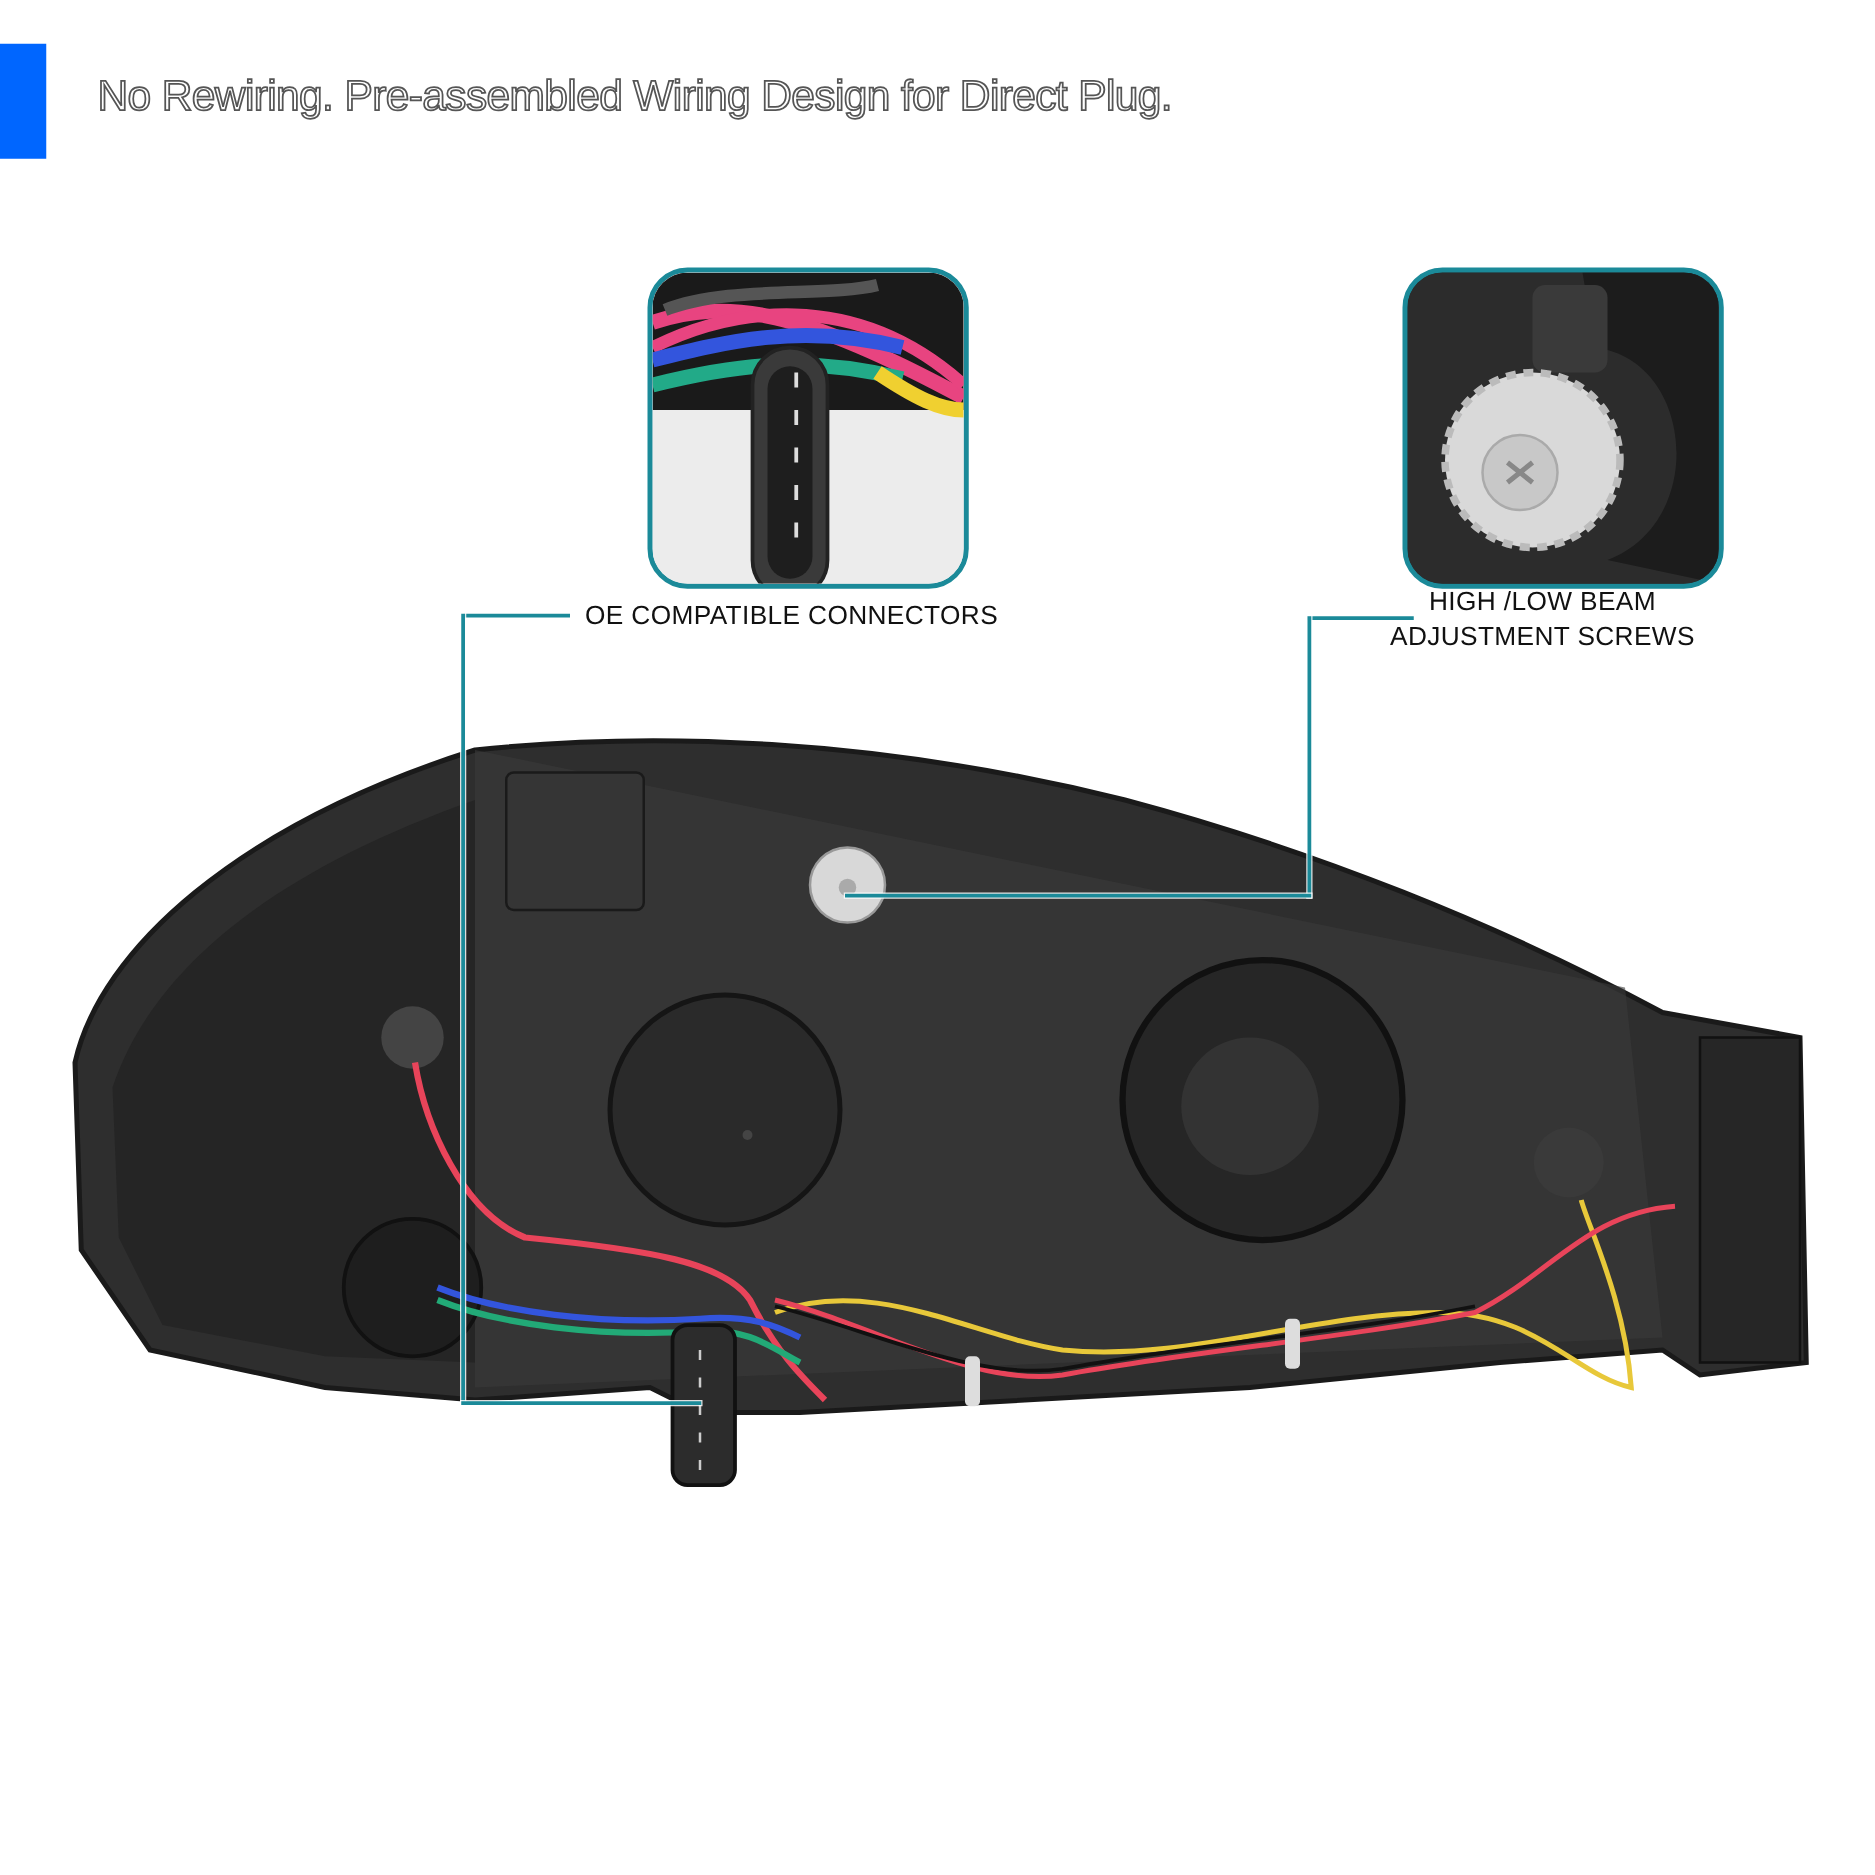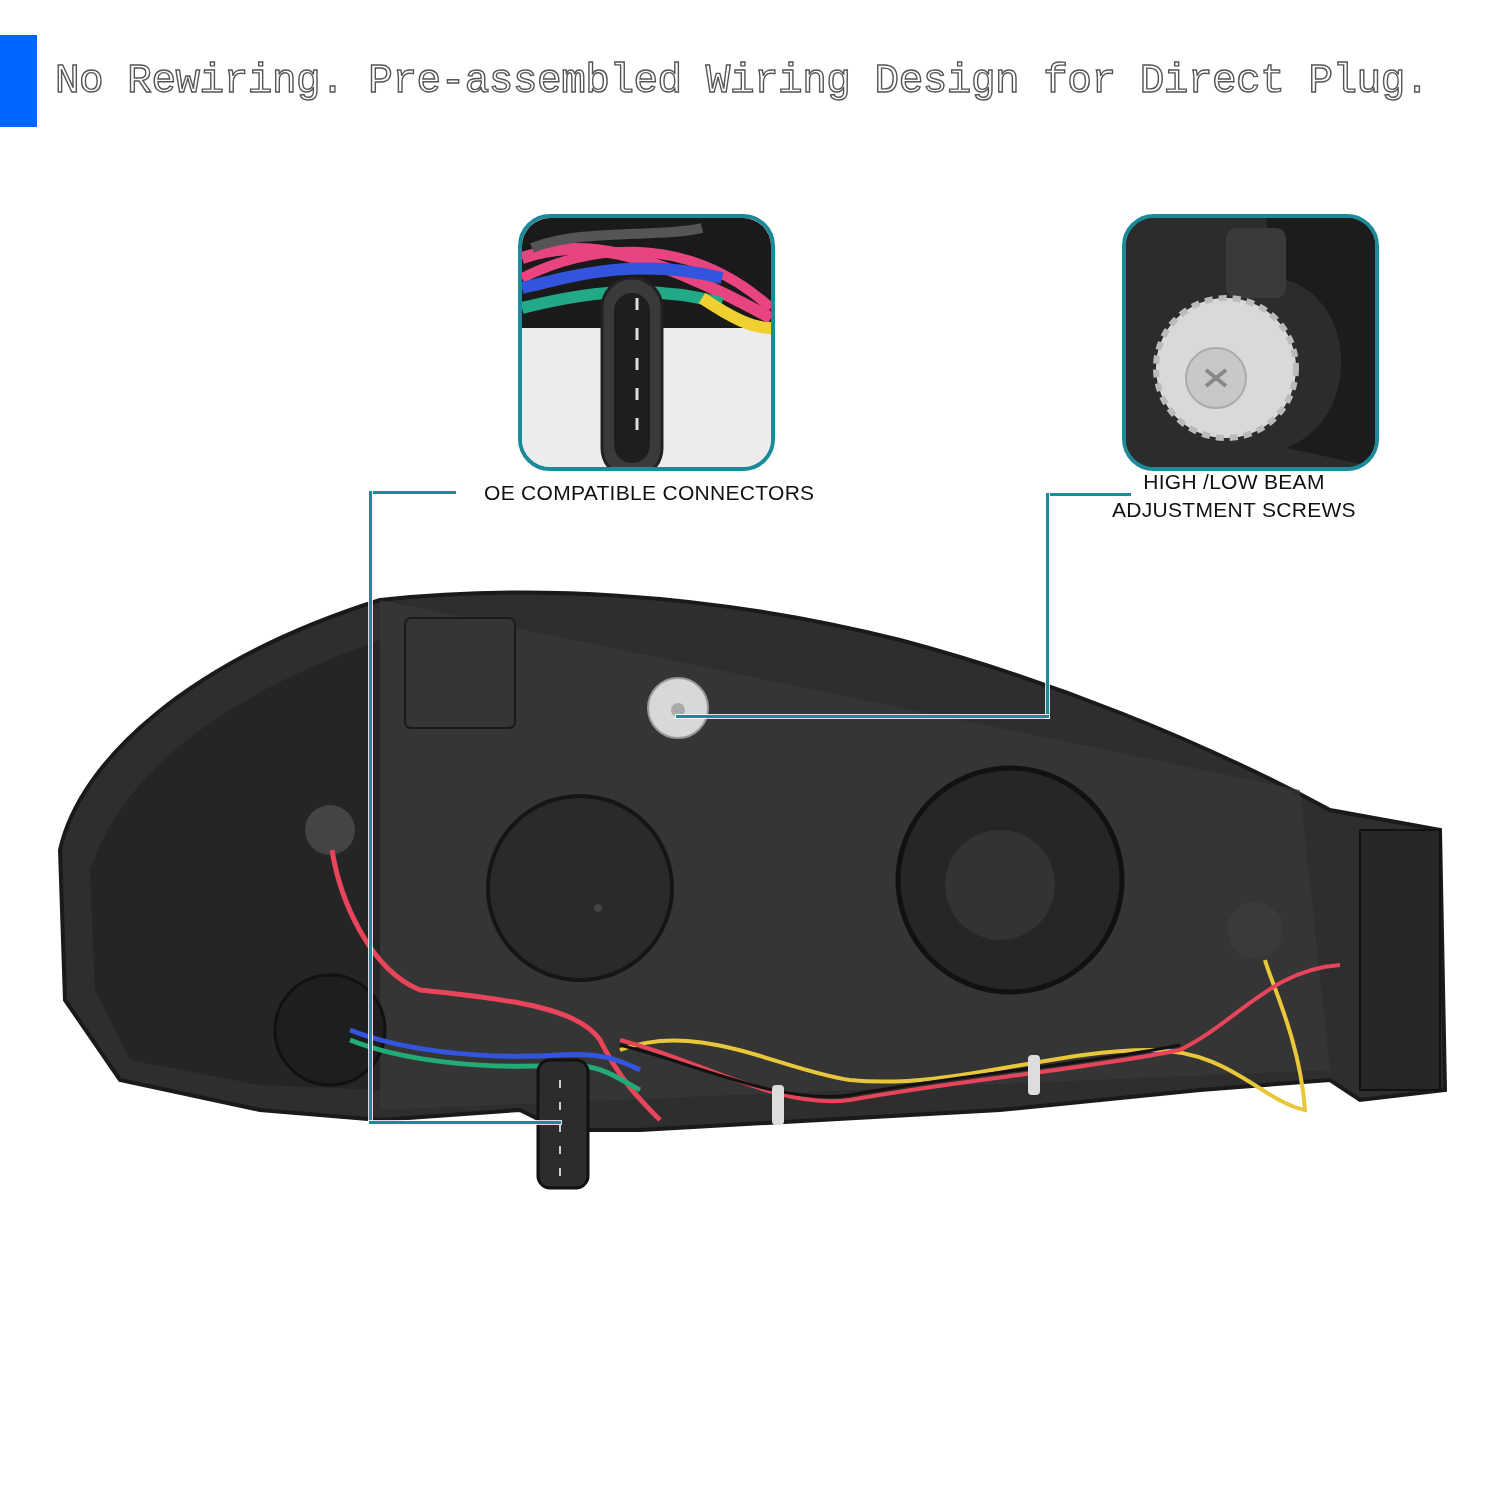--- a/index.html
+++ b/index.html
@@ -1,24 +1,24 @@
 <!DOCTYPE html>
 <html><head>
 <meta charset="utf-8">
 <style>
   html, body { margin:0; padding:0; background:#ffffff; }
   body { width:1500px; height:1500px; position:relative; overflow:hidden; font-family:"Liberation Sans", sans-serif; }
   .accent-bar { position:absolute; left:0; top:35px; width:37px; height:92px; background:#0066ff; }
-  .headline { position:absolute; left:55px; top:58px; font-size:41px; font-weight:400; letter-spacing:-0.5px;
-    color:#ffffff; -webkit-text-stroke:1.4px #555555; white-space:nowrap; font-family:Liberation Mono, monospace; }
+  .headline { position:absolute; left:78px; top:58px; font-size:34px; font-weight:400; letter-spacing:-0.5px;
+    color:#ffffff; -webkit-text-stroke:1.4px #555555; white-space:nowrap; font-family:Liberation Sans, sans-serif; }
   .inset { position:absolute; border:4px solid #1b8a99; border-radius:32px; overflow:hidden; box-sizing:border-box; }
   .inset-conn { left:518px; top:214px; width:257px; height:257px; background:#f0f0f0; }
   .inset-screw { left:1122px; top:214px; width:257px; height:257px; background:#2a2a2a; }
   .label { position:absolute; font-size:21px; color:#111; letter-spacing:0.3px; line-height:28px; text-align:center; white-space:nowrap; }
-  .label-conn { left:484px; top:479px; }
+  .label-conn { left:468px; top:479px; }
   .label-screw { left:1112px; top:468px; }
   .line { position:absolute; background:#1b8a99; box-shadow:0 0 0 1px rgba(255,255,255,0.85); }
   .product { position:absolute; left:0; top:0; width:1500px; height:1500px; }
 </style>
 </head>
 <body>
 
 <div class="accent-bar"></div>
 <div class="headline">No Rewiring. Pre-assembled Wiring Design for Direct Plug.</div>
 

